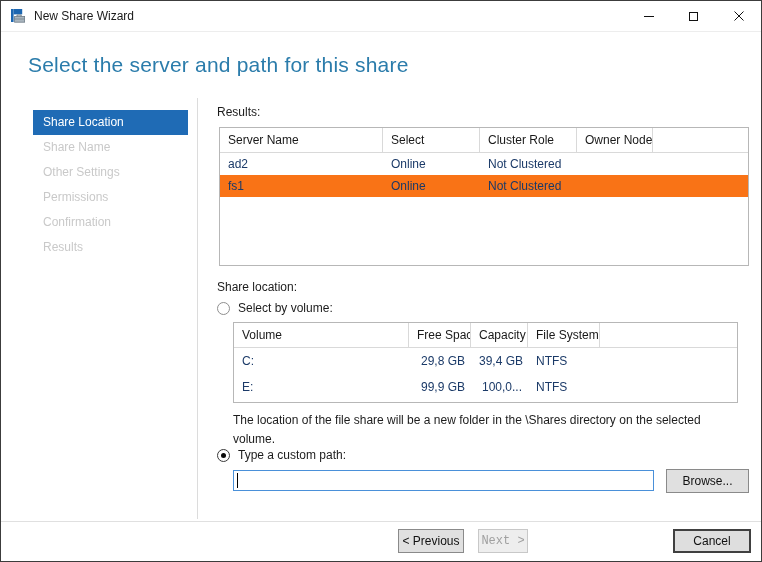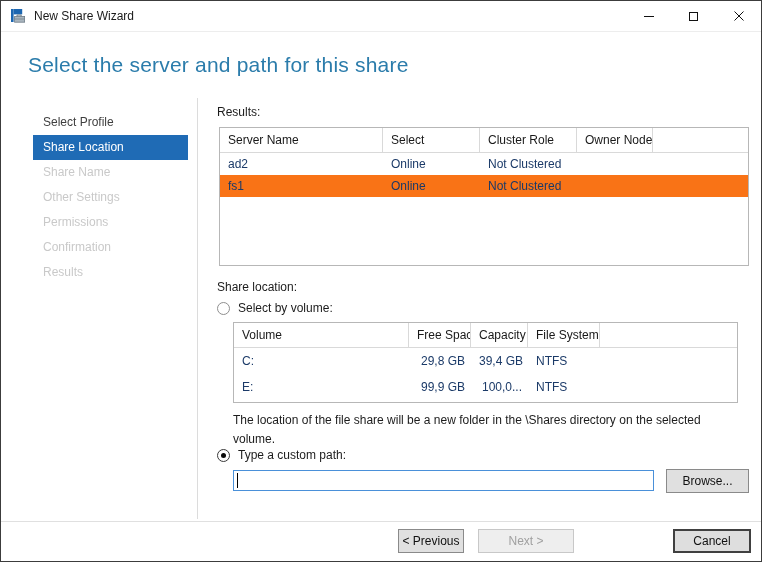--- a/index.html
+++ b/index.html
@@ -78,21 +78,20 @@
           <line x1="0.5" y1="0.5" x2="9.5" y2="9.5" stroke="#111" stroke-width="1"></line>
           <line x1="9.5" y1="0.5" x2="0.5" y2="9.5" stroke="#111" stroke-width="1"></line>
         </svg>
       </div>
     </div>
   </div>
 
   <div class="heading">Select the server and path for this share</div>
 
   <div class="sidebar">
-    <div class="nav-item">Select Profile</div>
     <div class="nav-item selected">Share Location</div>
     <div class="nav-item disabled">Share Name</div>
     <div class="nav-item disabled">Other Settings</div>
     <div class="nav-item disabled">Permissions</div>
     <div class="nav-item disabled">Confirmation</div>
     <div class="nav-item disabled">Results</div>
   </div>
   <div class="v-divider"></div>
 
   <div class="lbl" style="left:216px;top:104px;">Results:</div>
@@ -155,16 +154,16 @@
   <div class="radio on" style="left:216px;top:448px;"></div>
   <div class="radio-label" style="left:237px;top:447px;">Type a custom path:</div>
 
   <div class="path-input">
     <div class="caret"></div>
   </div>
   <div class="btn" style="left:665px;top:468px;width:83px;">Browse...</div>
 
   <div class="footer-line"></div>
   <div class="btn" style="left:397px;top:528px;width:66px;">&lt; Previous</div>
-  <div class="btn disabled" style="left:477px;top:528px;width:96px;">Next &gt;</div>
+  <div class="btn disabled" style="left:477px;top:528px;width:50px;font-family:Liberation Mono, monospace;">Next &gt;</div>
   <div class="btn default" style="left:672px;top:528px;width:78px;text-align:center;">Cancel</div>
 
 </div>
 
 </body></html>

